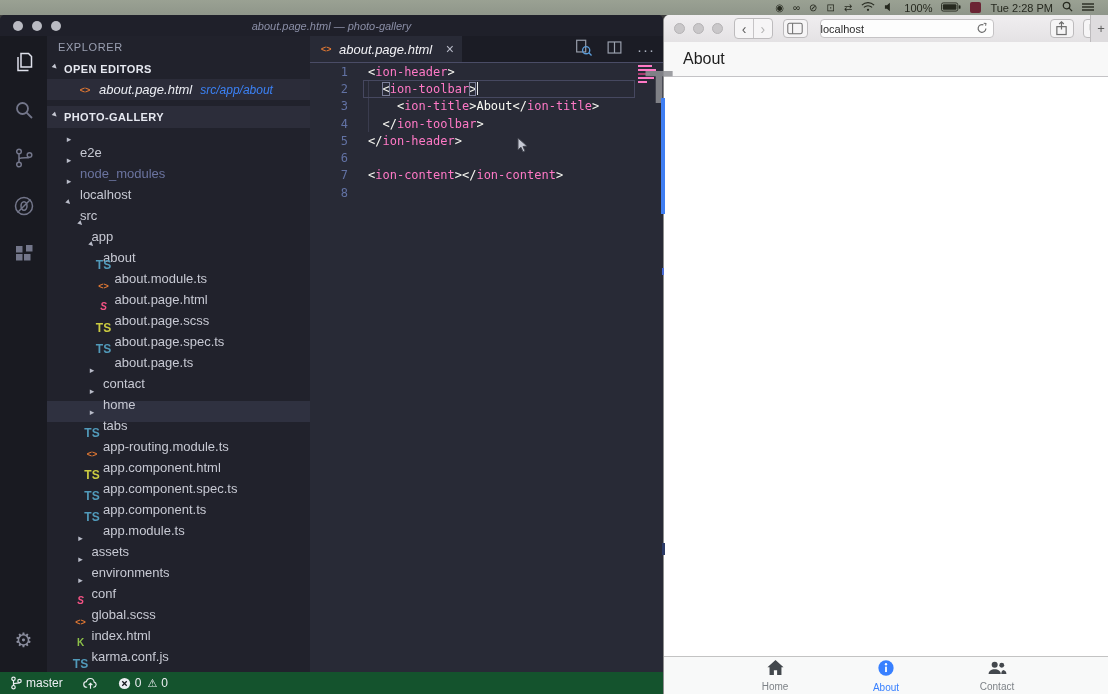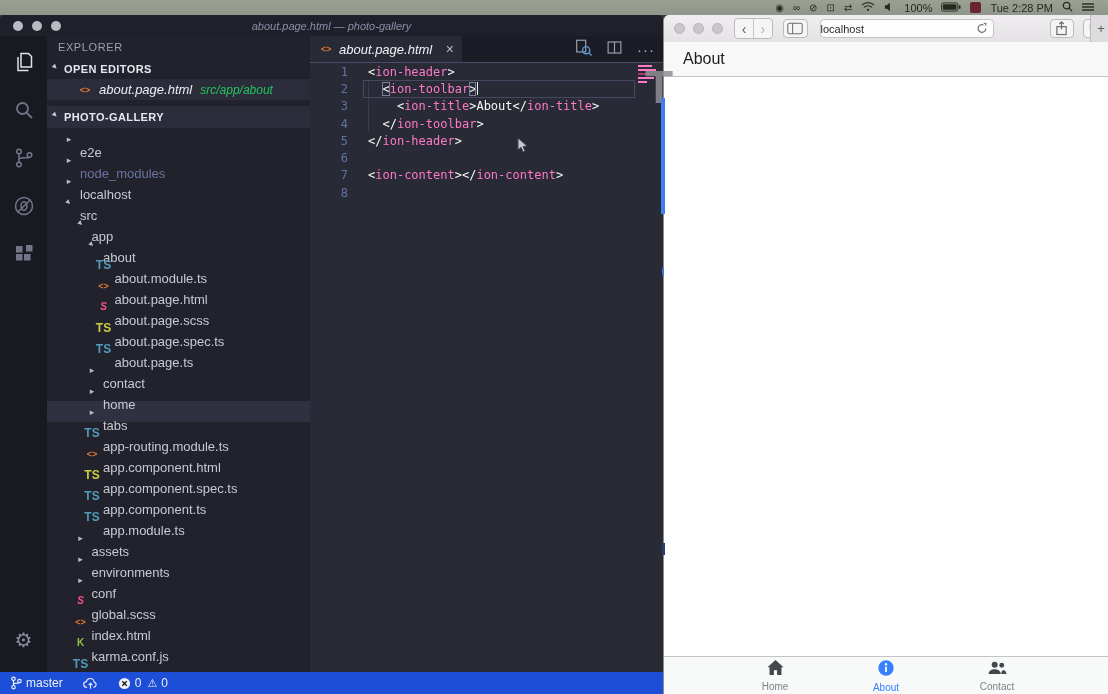--- a/index.html
+++ b/index.html
@@ -33,21 +33,21 @@
 
   .sidebar{width:263px;background:#21222c;position:relative;flex:none;font-size:13px;color:#c7c9d3;overflow:hidden;}
   .ex-title{position:absolute;top:5px;left:11px;font-size:11px;color:#9ba0b2;letter-spacing:.6px;}
   .sec-head{position:absolute;left:0;right:0;height:20px;display:flex;align-items:center;font-size:11px;font-weight:bold;color:#e6e8f0;letter-spacing:.4px;}
   .sec-open{top:23px;}
   .sec-proj{top:70px;height:22px;background:#2c2d3a;}
   .sec-twisty{width:12px;margin-left:5px;font-size:8px;display:inline-block;transform:rotate(45deg);color:#c7c9d3;}
   .openrow{position:absolute;top:43px;left:0;right:0;height:21px;background:#2b2c39;display:flex;align-items:center;padding-left:30px;}
   .openrow .ficon{margin-right:6px;}
   .open-name{font-style:italic;color:#eceef4;}
-  .open-path{font-style:italic;color:#22c55e;font-size:12px;margin-left:8px;}
+  .open-path{font-style:italic;color:#3b82f6;font-size:12px;margin-left:8px;}
   .tree{position:absolute;top:92px;left:0;right:0;}
   .trow{height:21px;display:flex;align-items:center;white-space:nowrap;}
   .trow.sel{background:#2f3140;}
   .twisty{width:16px;flex:none;font-size:9px;color:#b9bcc9;display:inline-flex;justify-content:center;}
   .twisty.exp{transform:rotate(45deg);}
   .ficon{width:16px;flex:none;font-size:12px;font-weight:bold;text-align:center;letter-spacing:0;}
   .ic-ts{color:#519aba;}
   .ic-tsy{color:#cbcb41;}
   .ic-html{color:#e37933;font-size:9px;}
   .ic-scss{color:#f55385;font-size:10px;font-style:italic;}
@@ -71,21 +71,21 @@
   .tk-ws{white-space:pre;}
   .tk-p,.tk-txt{color:#f8f8f2;}
   .tk-tag{color:#ff79c6;}
   .tk-pm{color:#f8f8f2;outline:1px solid #7c7f99;outline-offset:-1px;}
   .caret{display:inline-block;width:1px;height:13px;background:#ededed;margin-left:1px;}
   .indent-guide{position:absolute;left:58px;top:17px;height:52px;border-left:1px solid #3a3c4e;}
   .minimap{position:absolute;right:3px;top:2px;width:22px;}
   .mm{height:2px;margin-bottom:2px;background:#ff79c6;}
   .mm.d{background:#a83a6d;}
 
-  .vs-statusbar{position:absolute;left:0;bottom:0;right:0;height:22px;background:#1d4ed8;display:flex;align-items:center;font-size:12px;color:#eceef2;}
+  .vs-statusbar{position:absolute;left:0;bottom:0;right:0;height:22px;background:#14532d;display:flex;align-items:center;font-size:12px;color:#eceef2;}
   .sb-left{display:flex;align-items:center;gap:6px;padding-left:10px;}
   .sb-right{margin-left:auto;display:flex;align-items:center;gap:18px;padding-right:12px;}
   .sb-item{display:flex;align-items:center;gap:4px;}
   .sb-gap{margin-left:14px;}
   .sb-warn{font-size:11px;}
 
   
   .safari{position:absolute;left:663px;top:15px;width:445px;height:679px;background:#fff;border-left:1px solid #8e8e8e;border-radius:6px 0 0 0;overflow:hidden;box-sizing:border-box;}
   .sf-toolbar{position:absolute;left:0;top:0;right:0;height:27px;background:linear-gradient(#f0eef0,#e4e2e4);border-bottom:1px solid #b9b7b9;display:flex;align-items:center;}
   .sf-dots{display:flex;gap:8px;padding-left:10px;}

